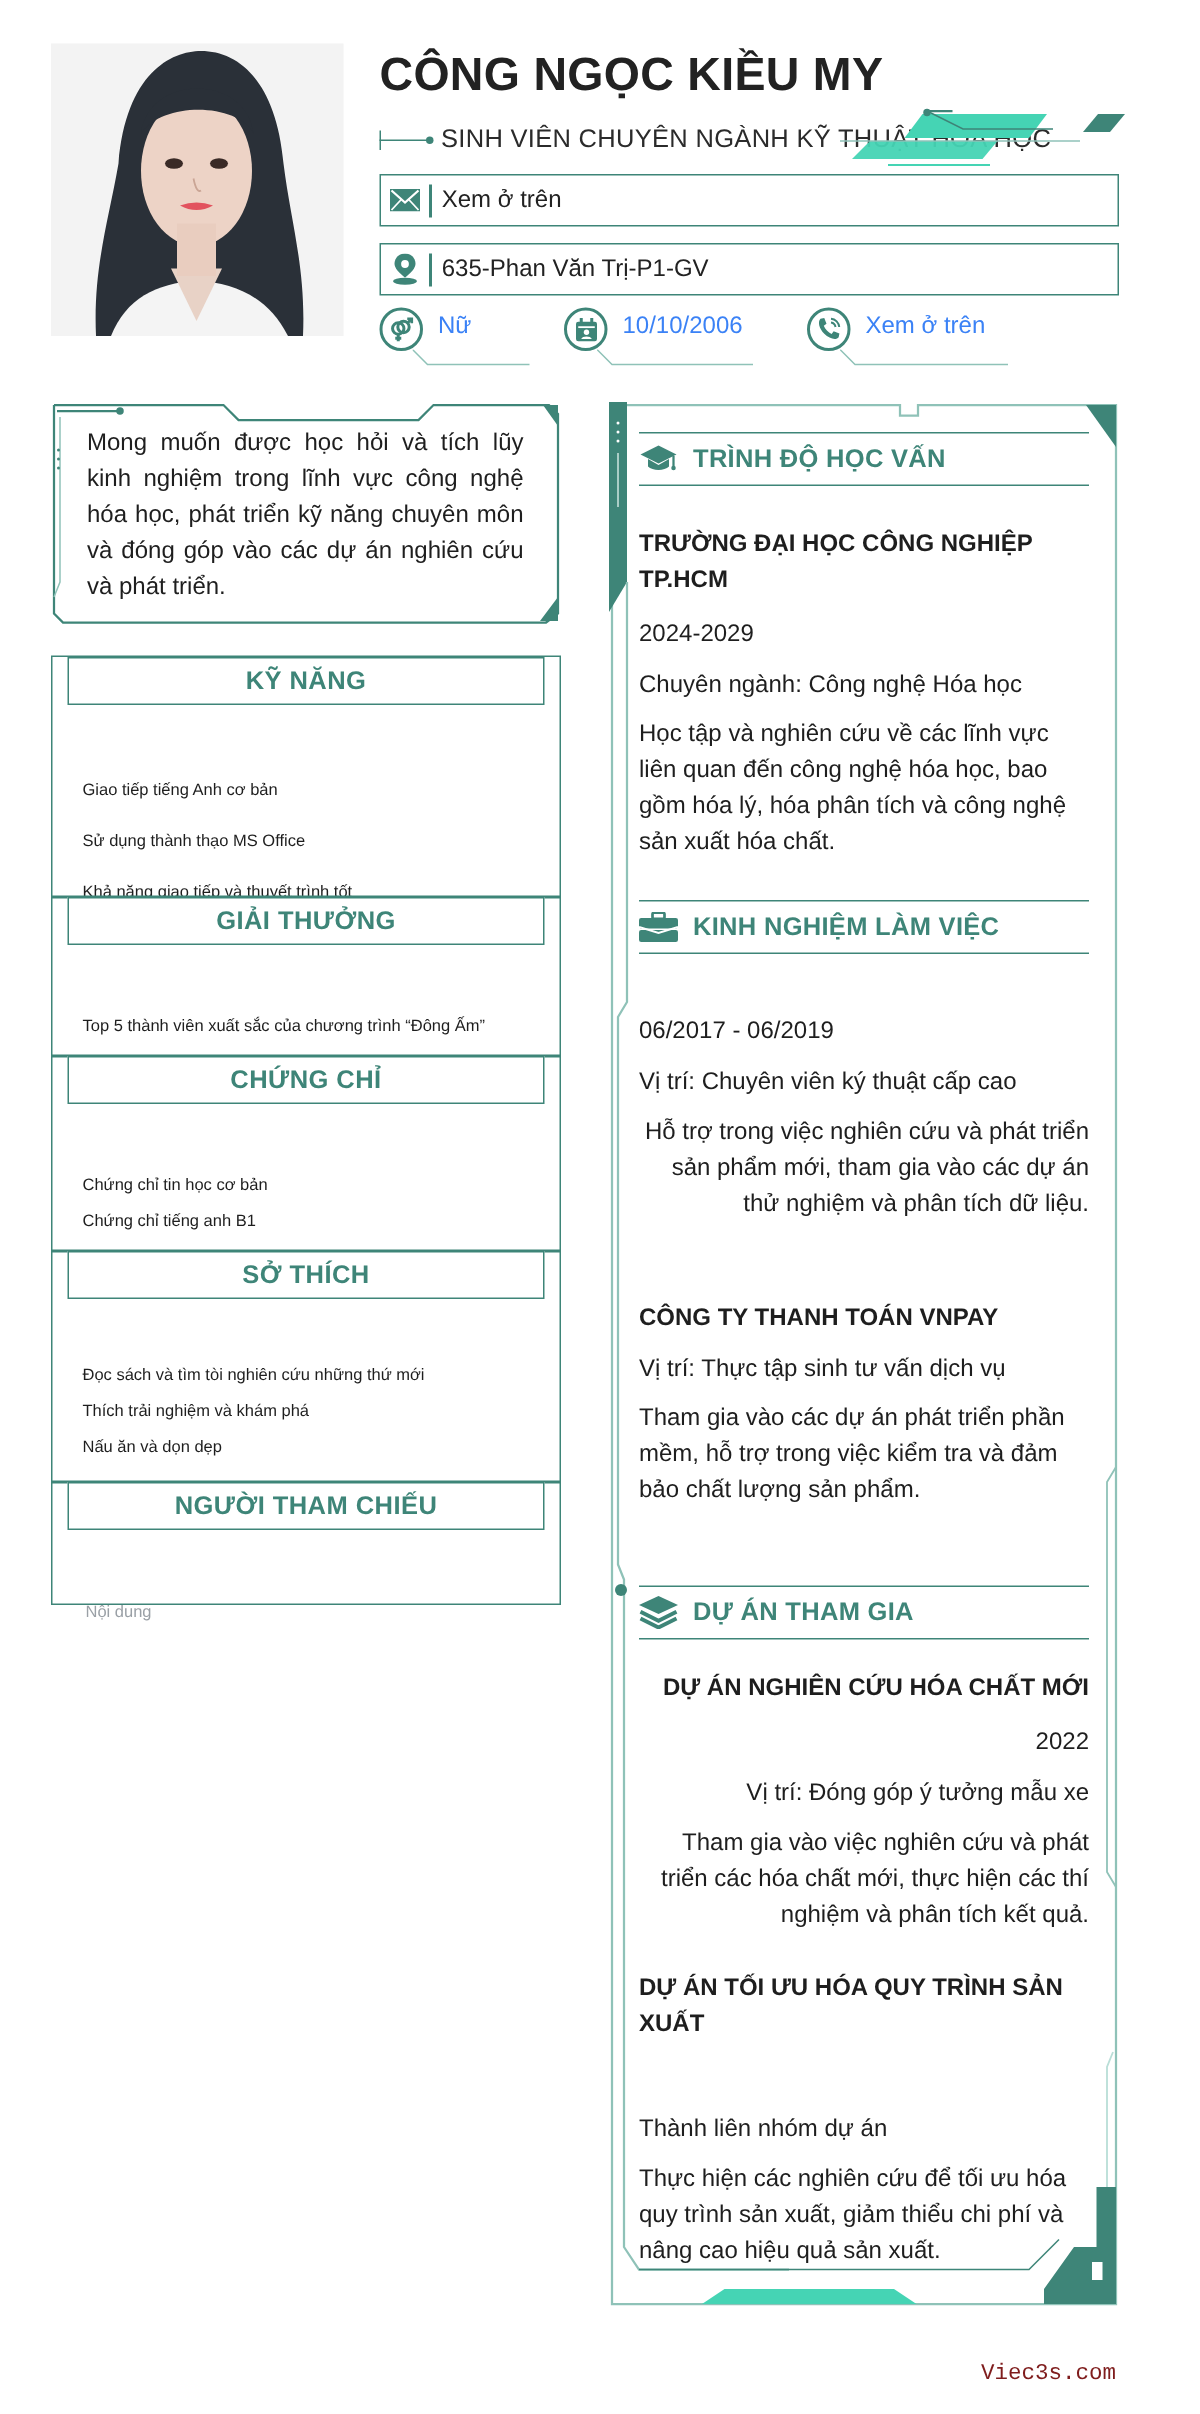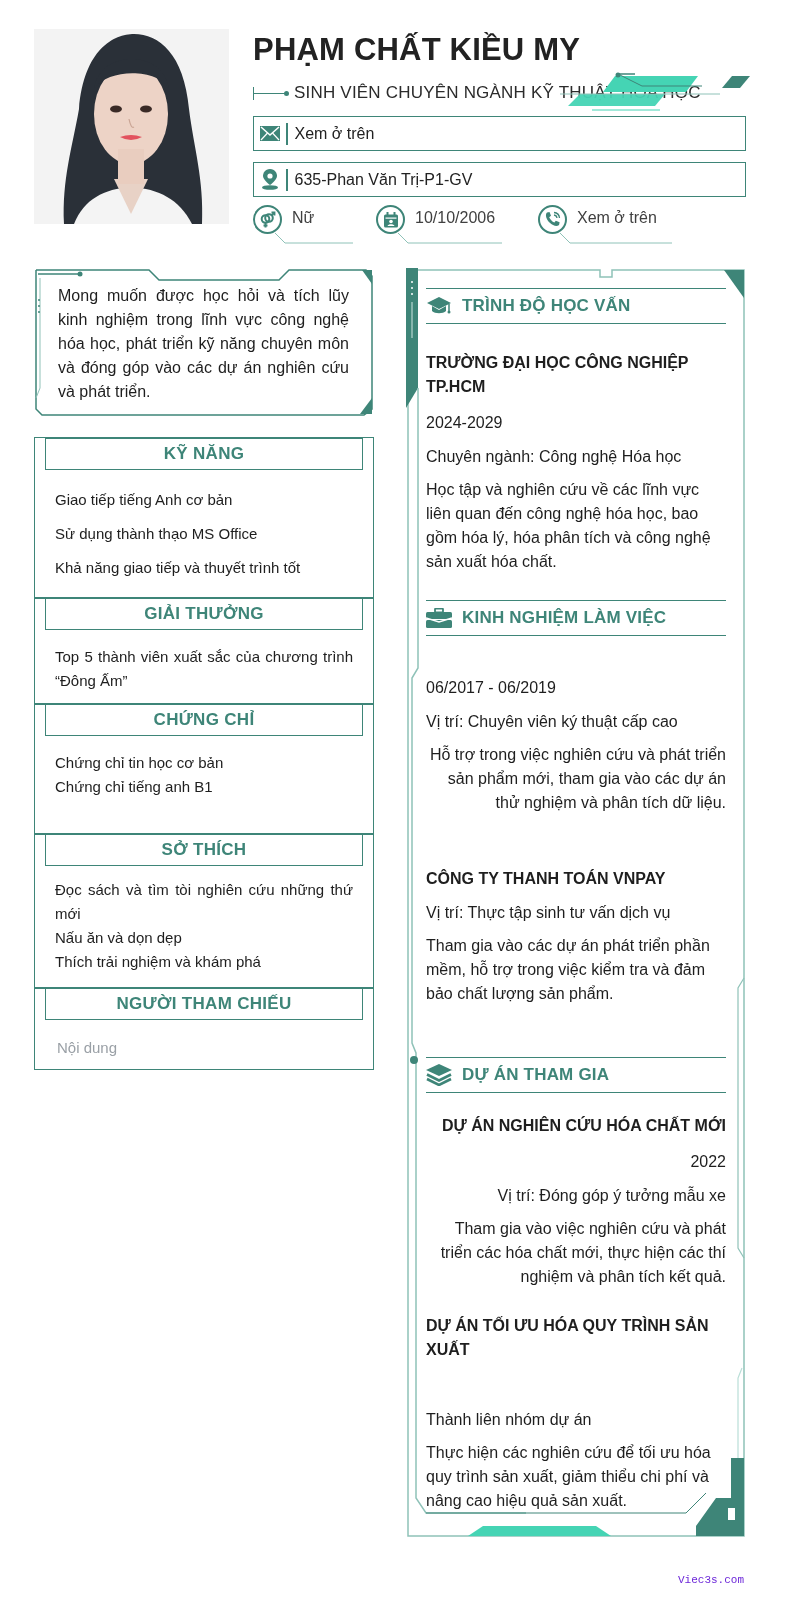--- a/index.html
+++ b/index.html
@@ -18,69 +18,69 @@
   .title-text { position: absolute; left: 41px; top: 3px; font-size: 17px; color: #2b2b2b; letter-spacing: 0.2px; white-space: nowrap; }
   .deco-stripe { position: absolute; }
 
   .contact-box { position: absolute; left: 253px; width: 493px; height: 35px; border: 1.5px solid #3e8578; display: flex; align-items: center; }
   .contact-box .ico { width: 32px; height: 100%; display: flex; align-items: center; justify-content: center; }
   .contact-box .sep { width: 1.5px; height: 22px; background: #3e8578; margin-right: 7px; }
   .contact-box .val { font-size: 16px; color: #222; }
 
   .mini { position: absolute; top: 205px; height: 40px; }
   .mini .circle { position: absolute; left: 0; top: 0; width: 29px; height: 29px; border-radius: 50%; border: 2px solid #3e8578; display: flex; align-items: center; justify-content: center; }
-  .mini .val { position: absolute; left: 39px; top: 4px; font-size: 16px; color: #404040; white-space: nowrap; }
+  .mini .val { position: absolute; left: 39px; top: 4px; font-size: 16px; color: #3b82f6; white-space: nowrap; }
   .mini .tail { position: absolute; left: 22px; top: 28px; }
 
   
   .objective { position: absolute; left: 34px; top: 268px; width: 340px; height: 149px; text-decoration: underline; }
   .objective svg.frame { position: absolute; left: 0; top: 0; }
   .objective .text { position: absolute; left: 24px; top: 16px; width: 291px; font-size: 16px; line-height: 24px; text-align: justify; color: #1e1e1e; }
 
   .left-panel { position: absolute; left: 34px; top: 437px; width: 340px; height: 633px; border: 1.5px solid #3e8578; }
   .lp-section { position: absolute; left: 0; width: 100%; }
   .lp-section .divider { position: absolute; left: -1.5px; top: 0; width: 340px; height: 2px; background: #3e8578; }
   .lp-head { position: absolute; left: 10px; width: 318px; height: 32px; border: 1.5px solid #3e8578; border-top-width: 1.5px; display: flex; align-items: center; justify-content: center; font-size: 17px; font-weight: 700; color: #3e8578; letter-spacing: 0.3px; background: #fff; }
-  .lp-body { position: absolute; left: 20px; width: 298px; font-size: 15px; color: #1e1e1e; }
+  .lp-body { position: absolute; left: 20px; width: 298px; font-size: 11px; color: #1e1e1e; margin-top: 27px; }
   .lp-body .item { line-height: 24px; text-align: justify; }
   .placeholder { color: #9aa0a6; }
 
   
   .right-panel { position: absolute; left: 406px; top: 268px; width: 340px; height: 1270px; }
   .right-panel svg.frame { position: absolute; left: 0; top: 0; }
   .rp-head { position: absolute; left: 20px; width: 300px; height: 36px; border-top: 1.5px solid #3e8578; border-bottom: 1.5px solid #3e8578; display: flex; align-items: center; }
   .rp-head .hico { width: 28px; height: 28px; display: flex; align-items: center; justify-content: flex-start; margin-right: 8px; }
   .rp-head .htxt { font-size: 17px; font-weight: 700; color: #3e8578; letter-spacing: 0.2px; }
   .rp-entry { position: absolute; left: 20px; width: 300px; font-size: 16px; color: #1e1e1e; }
   .rp-entry .org { font-weight: 700; line-height: 24px; font-size: 16px; color: #1e1e1e; }
   .rp-entry .line { line-height: 24px; }
   .rp-entry .desc { line-height: 24px; }
 
-  .watermark { position: absolute; right: 56px; top: 1574px; font-family: "Liberation Mono", "DejaVu Sans Mono", monospace; font-size: 11px; color: #6d28d9; }
+  .watermark { position: absolute; right: 56px; top: 1574px; font-family: "Liberation Mono", "DejaVu Sans Mono", monospace; font-size: 15px; color: #7f1d1d; }
 </style>
 </head>
 <body>
 
 <div class="photo" aria-label="Ảnh chân dung">
   <svg viewBox="0 0 195 195" xmlns="http://www.w3.org/2000/svg">
     <rect width="195" height="195" fill="#f3f3f3"></rect>
     <path d="M30 195 C28 150 38 120 45 80 C50 20 80 5 100 5 C125 5 150 25 155 80 C160 120 170 150 168 195 Z" fill="#2a3038"></path>
     <path d="M40 195 C50 170 70 160 97 158 C125 160 145 170 158 195 Z" fill="#f4f4f4"></path>
     <path d="M80 150 L97 185 L114 150 Z" fill="#e8d2c6"></path>
     <ellipse cx="97" cy="85" rx="37" ry="50" fill="#edd3c6"></ellipse>
     <rect x="84" y="120" width="26" height="35" fill="#e9cdbf"></rect>
     <path d="M60 60 C65 20 130 20 135 60 C125 40 75 38 60 60 Z" fill="#2a3038"></path>
     <ellipse cx="82" cy="80" rx="6" ry="3.5" fill="#3a2a26"></ellipse>
     <ellipse cx="112" cy="80" rx="6" ry="3.5" fill="#3a2a26"></ellipse>
     <path d="M86 108 Q97 114 108 108 Q97 104 86 108 Z" fill="#e2525e"></path>
     <path d="M95 90 Q97 100 100 98" stroke="#caa595" stroke-width="1.2" fill="none"></path>
   </svg>
 </div>
 
-<div class="name">PHẠM CHẤT KIỀU MY</div>
+<div class="name">CÔNG NGỌC KIỀU MY</div>
 
 <div class="title-row">
   <span class="title-line-tick"></span>
   <span class="title-line"></span>
   <span class="title-line-dot"></span>
   <span class="title-text">SINH VIÊN CHUYÊN NGÀNH KỸ THUẬT HÓA HỌC</span>
 </div>
 <svg class="deco-stripe" style="left:520px;top:72px;" width="235" height="40" viewBox="0 0 235 40" xmlns="http://www.w3.org/2000/svg">
   <polygon points="95,4 178,4 166,20 83,20" fill="#45d4b4"></polygon>
   <polygon points="60,22 145,22 135,34 48,34" fill="#45d4b4" opacity="0.95"></polygon>
@@ -206,22 +206,22 @@
       <div class="item">Chứng chỉ tin học cơ bản</div>
       <div class="item">Chứng chỉ tiếng anh B1</div>
     </div>
   </div>
 
   <div class="lp-section" style="top:395px;">
     <div class="divider"></div>
     <div class="lp-head" style="top:1px;">SỞ THÍCH</div>
     <div class="lp-body" style="top:45px;">
       <div class="item">Đọc sách và tìm tòi nghiên cứu những thứ mới</div>
+      <div class="item">Thích trải nghiệm và khám phá</div>
       <div class="item">Nấu ăn và dọn dẹp</div>
-      <div class="item">Thích trải nghiệm và khám phá</div>
     </div>
   </div>
 
   <div class="lp-section" style="top:549px;">
     <div class="divider"></div>
     <div class="lp-head" style="top:1px;">NGƯỜI THAM CHIẾU</div>
     <div class="lp-body" style="top:49px; left:22px;">
       <div class="item placeholder">Nội dung</div>
     </div>
   </div>

